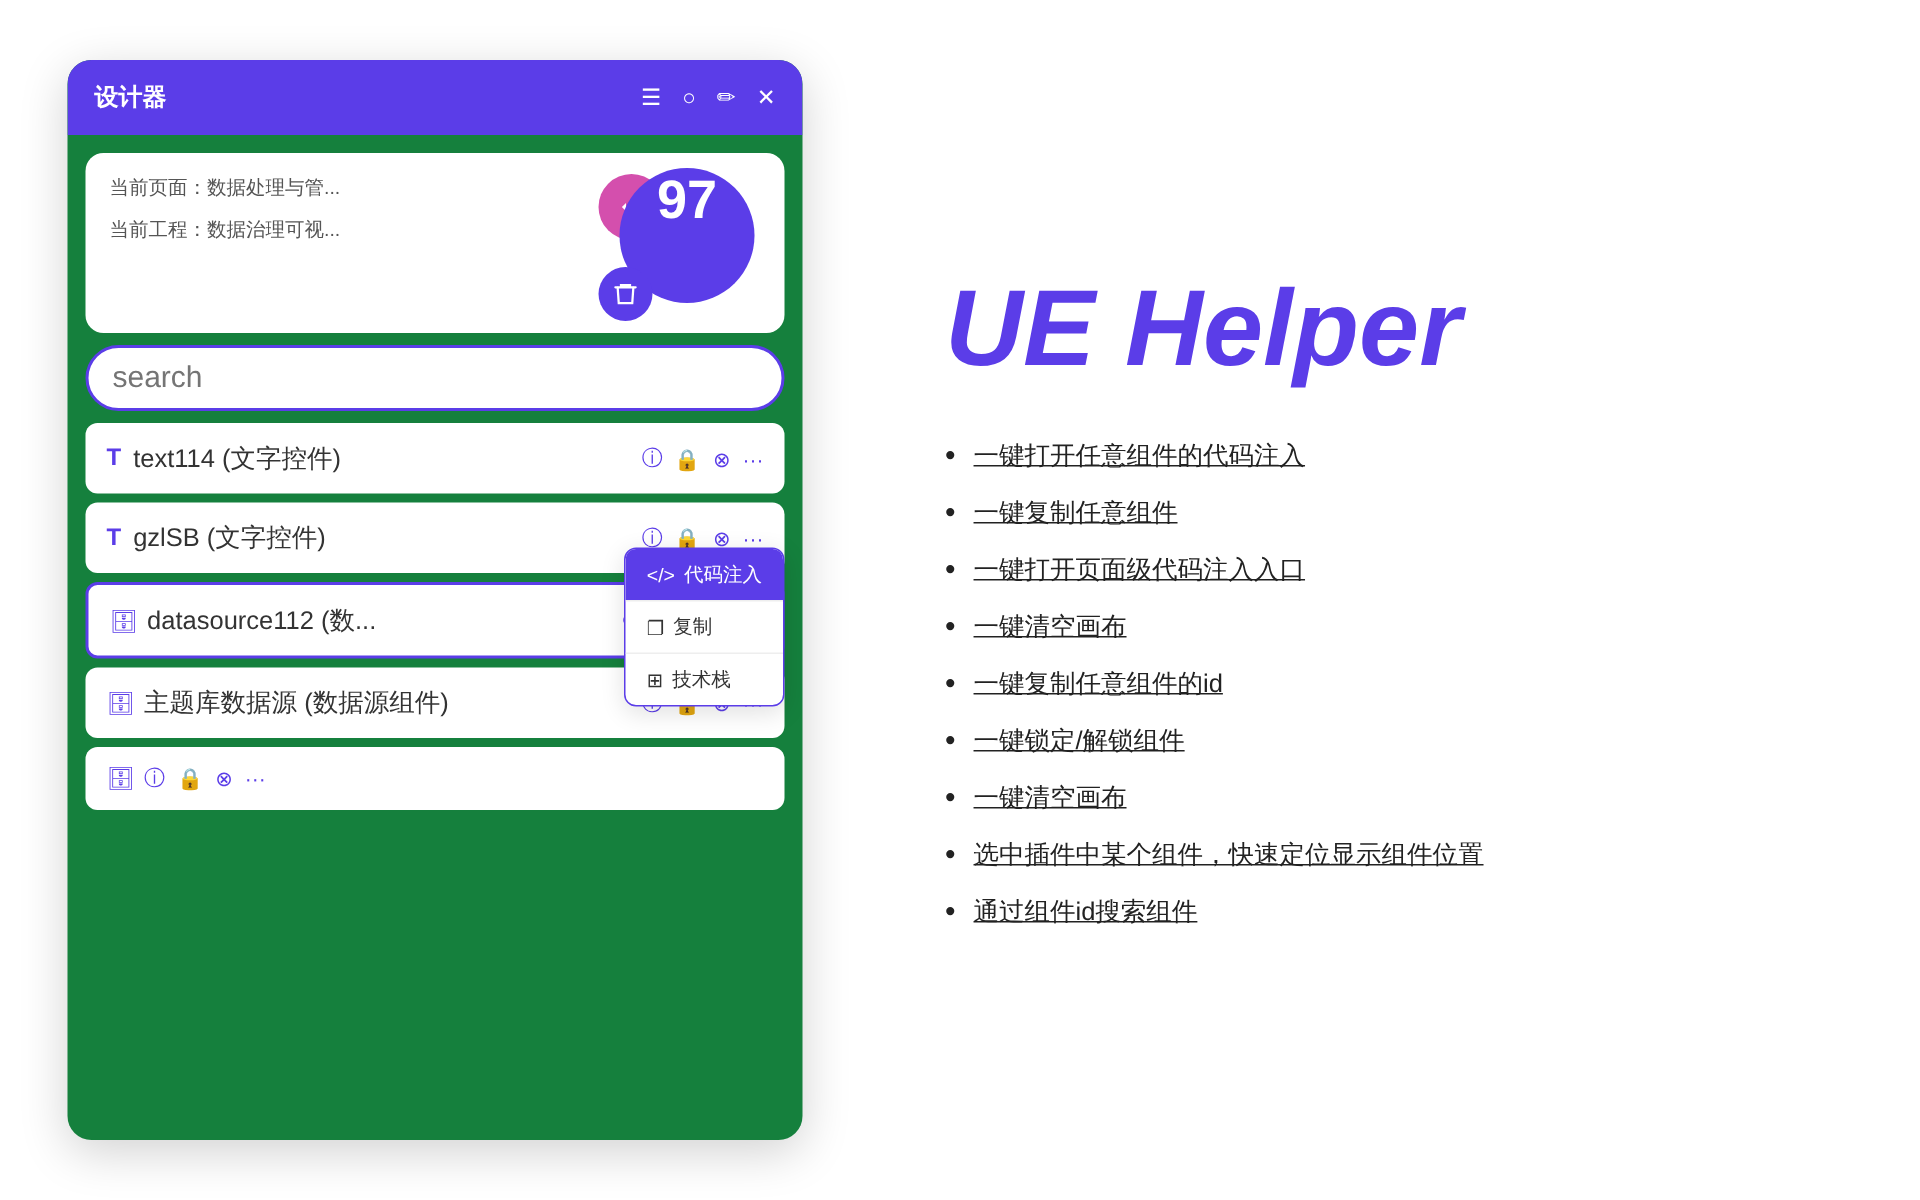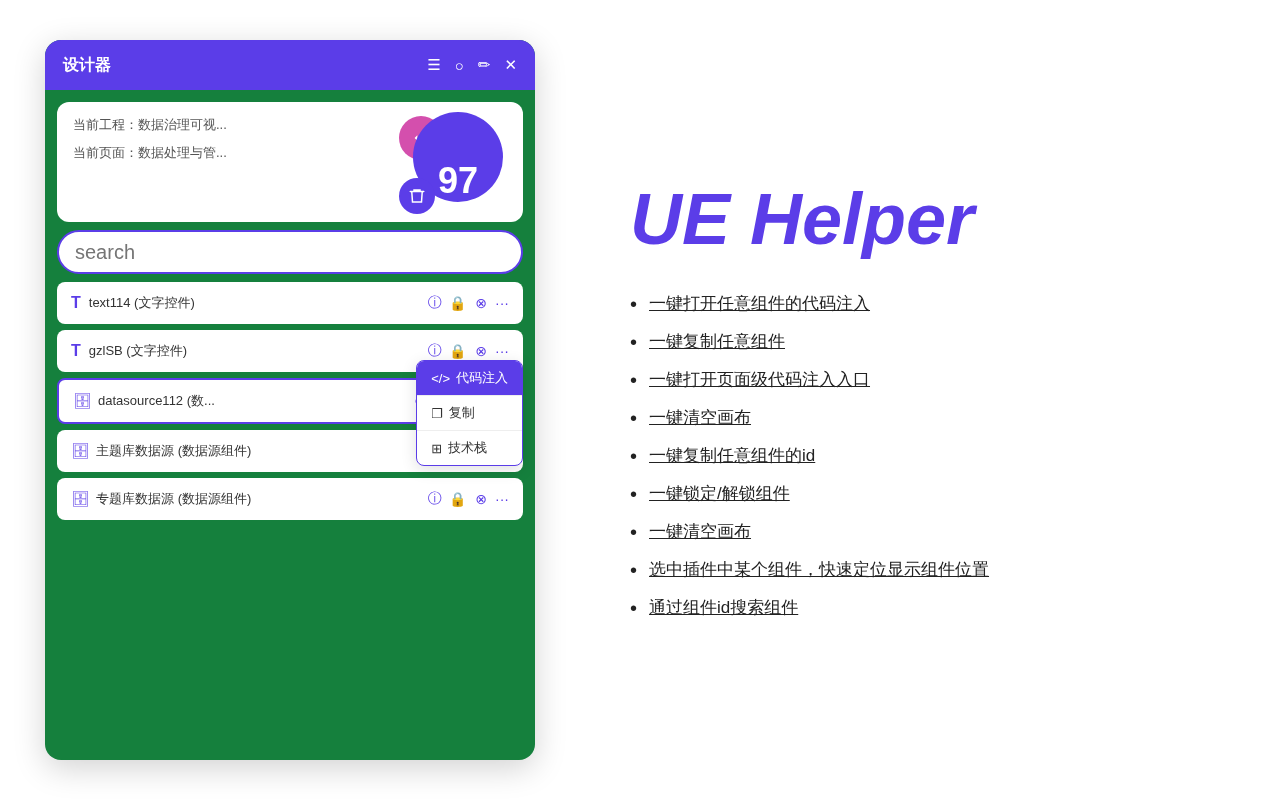--- a/index.html
+++ b/index.html
@@ -89,21 +89,21 @@
       flex-direction: column;
       align-items: center;
       gap: 8px;
     }
     .score-circle {
       width: 90px;
       height: 90px;
       background: #5b3de8;
       border-radius: 50%;
       display: flex;
-      align-items: flex-end;
+      align-items: flex-start;
       justify-content: center;
     }
     .score-number {
       font-size: 36px;
       font-weight: 900;
       color: white;
     }
     .code-inject-badge {
       width: 44px;
       height: 44px;
@@ -176,21 +176,21 @@
     .component-item.selected {
       border: 2px solid #5b3de8;
     }
     .component-icon {
       font-size: 16px;
       color: #5b3de8;
       margin-right: 8px;
       font-weight: bold;
     }
     .component-name {
-      font-size: 13px;
+      font-size: 17px;
       color: #333;
       flex: 1;
     }
     .component-actions {
       display: flex;
       gap: 8px;
       align-items: center;
     }
     .action-icon {
       font-size: 14px;
@@ -306,24 +306,24 @@
       <div class="title-bar-icons">
         <span class="title-bar-icon">☰</span>
         <span class="title-bar-icon">○</span>
         <span class="title-bar-icon">✏</span>
         <span class="title-bar-icon">✕</span>
       </div>
     </div>
 
     <div class="project-card">
       <div class="project-info-row">
+        <span class="project-info-label">当前页面：数据处理与管...</span>
+      </div>
+      <div class="project-info-row">
         <span class="project-info-label">当前工程：数据治理可视...</span>
-      </div>
-      <div class="project-info-row">
-        <span class="project-info-label">当前页面：数据处理与管...</span>
       </div>
 
       <div class="code-inject-badge">
         <svg viewBox="0 0 24 24">
           <path d="M8 9l-3 3 3 3M16 9l3 3-3 3M13 6l-2 12"></path>
         </svg>
       </div>
 
       <div class="score-circle-container">
         <div class="score-circle">
@@ -399,21 +399,20 @@
         <div class="component-actions">
           <span class="action-icon info">ⓘ</span>
           <span class="action-icon lock">🔒</span>
           <span class="action-icon close">⊗</span>
           <span class="action-icon more">···</span>
         </div>
       </div>
 
       <div class="component-item">
         <span class="datasource-icon">🗄</span>
-        <span class="component-name">专题库数据源 (数据源组件)</span>
         <div class="component-actions">
           <span class="action-icon info">ⓘ</span>
           <span class="action-icon lock">🔒</span>
           <span class="action-icon close">⊗</span>
           <span class="action-icon more">···</span>
         </div>
       </div>
 
     </div>
   </div>

